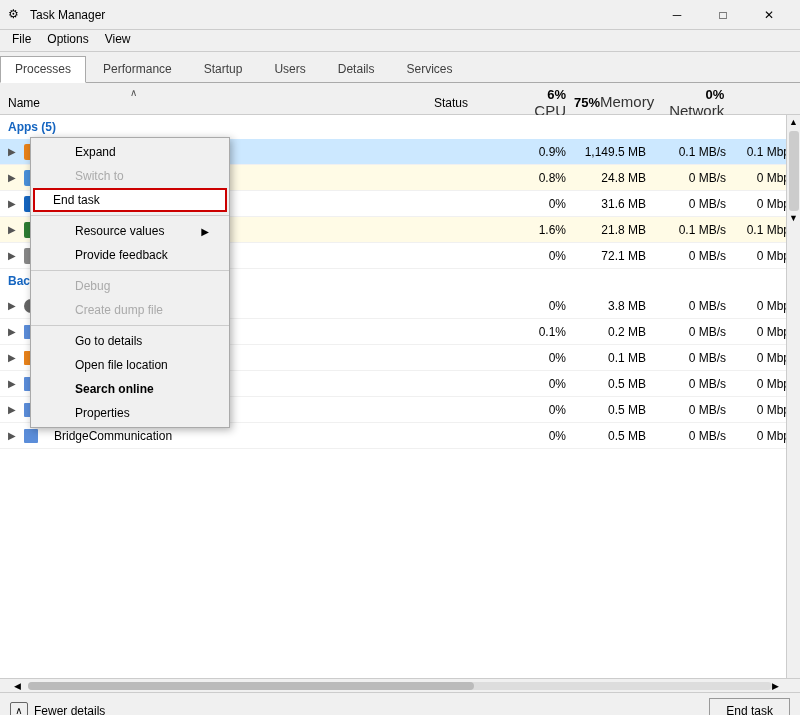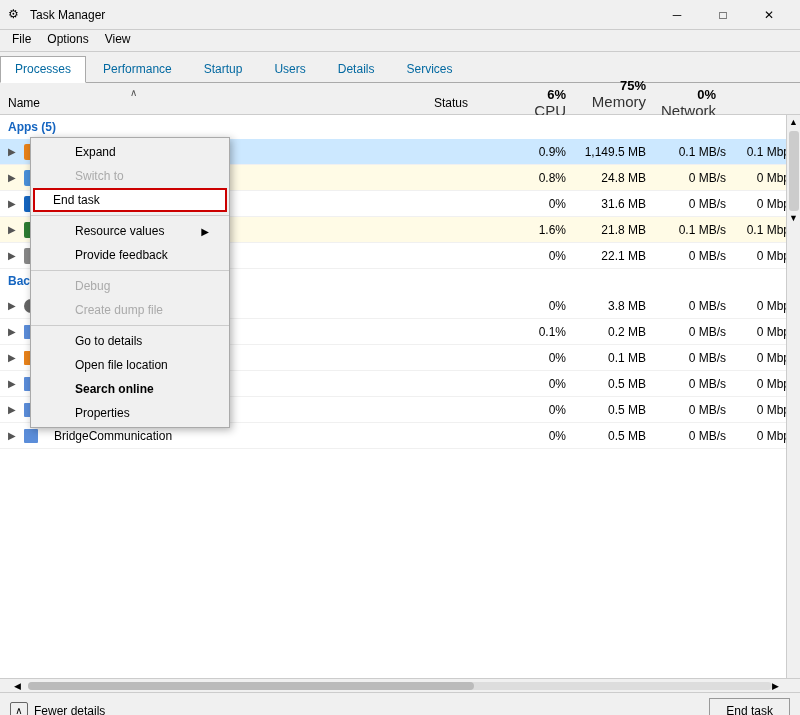--- a/index.html
+++ b/index.html
@@ -71,21 +71,21 @@
       display: flex;
       align-items: flex-end;
       border-bottom: 1px solid #aaa;
       padding-top: 4px;
     }
     .tab {
       padding: 5px 14px;
       cursor: pointer;
       border: 1px solid transparent;
       font-size: 12px;
-      color: #0369a1;
+      color: #404040;
       background: #f0f0f0;
       margin-right: 2px;
     }
     .tab.active {
       background: #fff;
       border: 1px solid #aaa;
       border-bottom: 1px solid #fff;
       margin-bottom: -1px;
       padding-bottom: 6px;
     }
@@ -136,23 +136,23 @@
       display: flex;
       flex-direction: column;
       align-items: flex-end;
       justify-content: flex-start;
       font-size: 11px;
     }
     .col-memory {
       flex: 0 0 80px;
       padding: 4px 4px;
       display: flex;
-      flex-direction: column;
+      flex-direction: row;
       align-items: flex-end;
-      justify-content: flex-end;
+      justify-content: space-between;
       font-size: 11px;
     }
     .col-disk {
       flex: 0 0 80px;
       padding: 4px 4px;
       display: flex;
       flex-direction: column;
       align-items: flex-end;
       justify-content: flex-start;
       font-size: 11px;
@@ -486,21 +486,21 @@
       <div class="cell-network">0.1 Mbps</div>
     </div>
 
     <div class="table-row">
       <div class="cell-name">
         <span class="expand-arrow">▶</span>
         <span class="app-icon gray"></span>
       </div>
       <div class="cell-status"></div>
       <div class="cell-cpu">0%</div>
-      <div class="cell-memory">22.1 MB</div>
+      <div class="cell-memory">72.1 MB</div>
       <div class="cell-disk">0 MB/s</div>
       <div class="cell-network">0 Mbps</div>
     </div>
 
     <div class="section-header bg-section">
       <span>Background processes</span>
     </div>
 
     <div class="table-row">
       <div class="cell-name">

